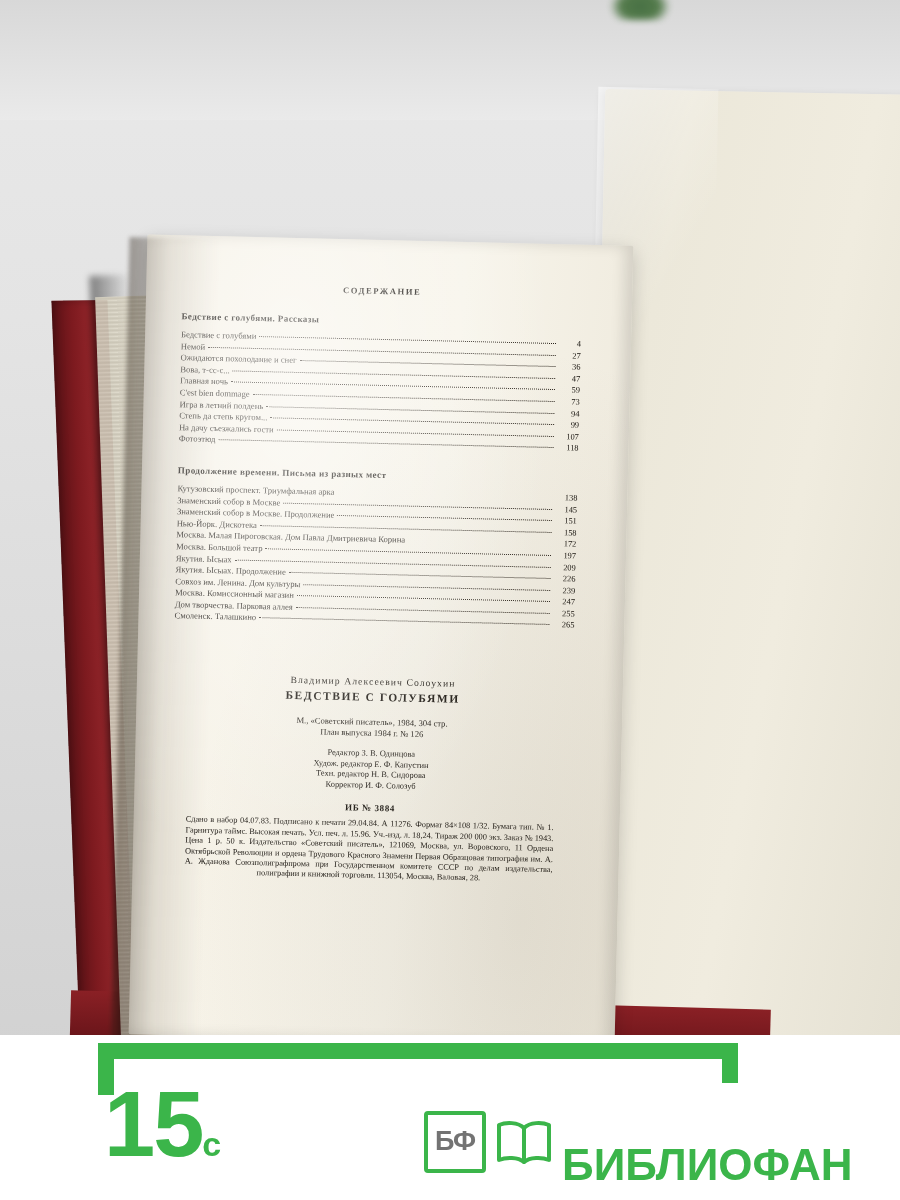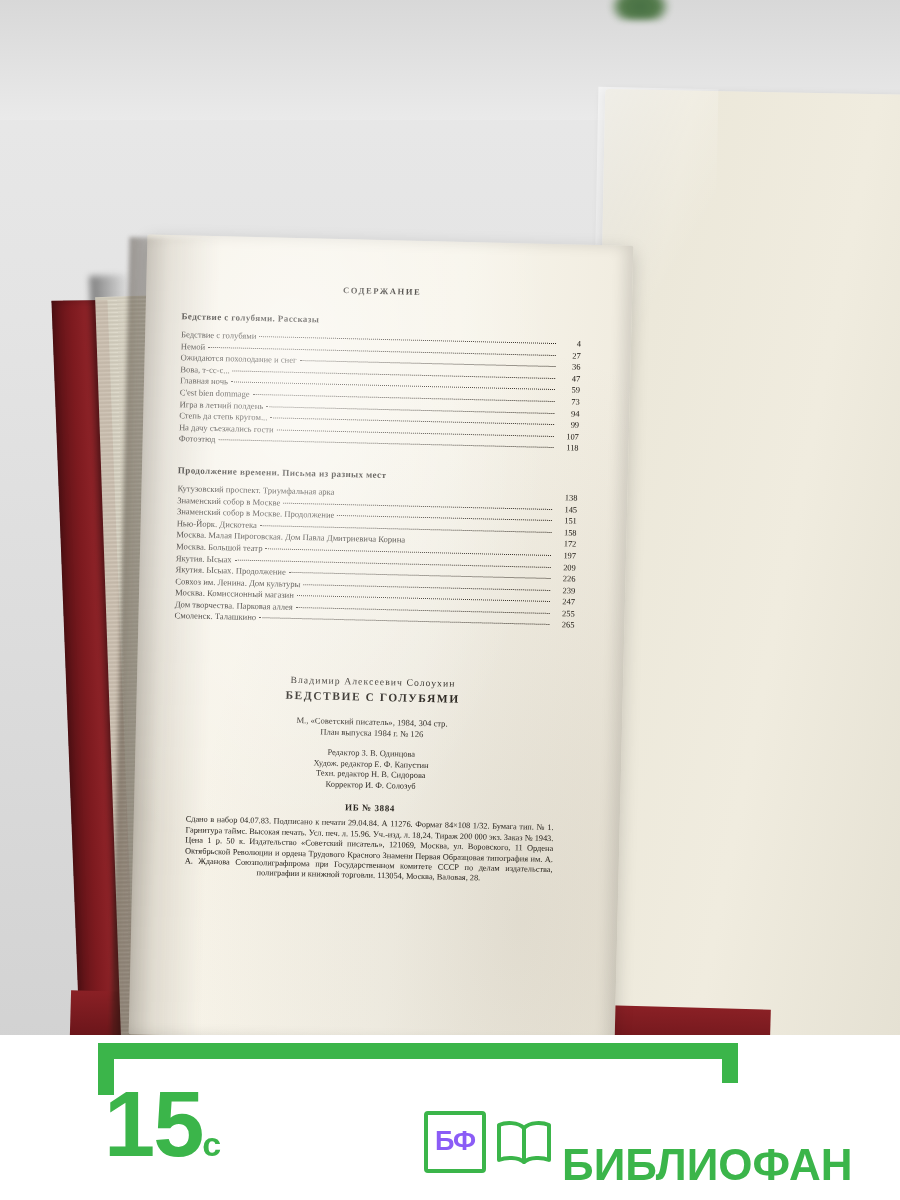--- a/index.html
+++ b/index.html
@@ -272,21 +272,21 @@
   .wm-badge {
     width: 54px; height: 54px;
     border: 4px solid #3bb54a;
     border-radius: 4px;
     display: flex;
     align-items: center;
     justify-content: center;
     font-family: "Liberation Sans", sans-serif;
     font-weight: bold;
     font-size: 27px;
-    color: #8b5cf6;
+    color: #737373;
     letter-spacing: -1px;
   }
   .wm-book-icon {
     width: 56px; height: 46px;
   }
   .wm-word {
     font-family: "Liberation Sans", sans-serif;
     font-weight: bold;
     font-size: 44px;
     color: #3bb54a;

